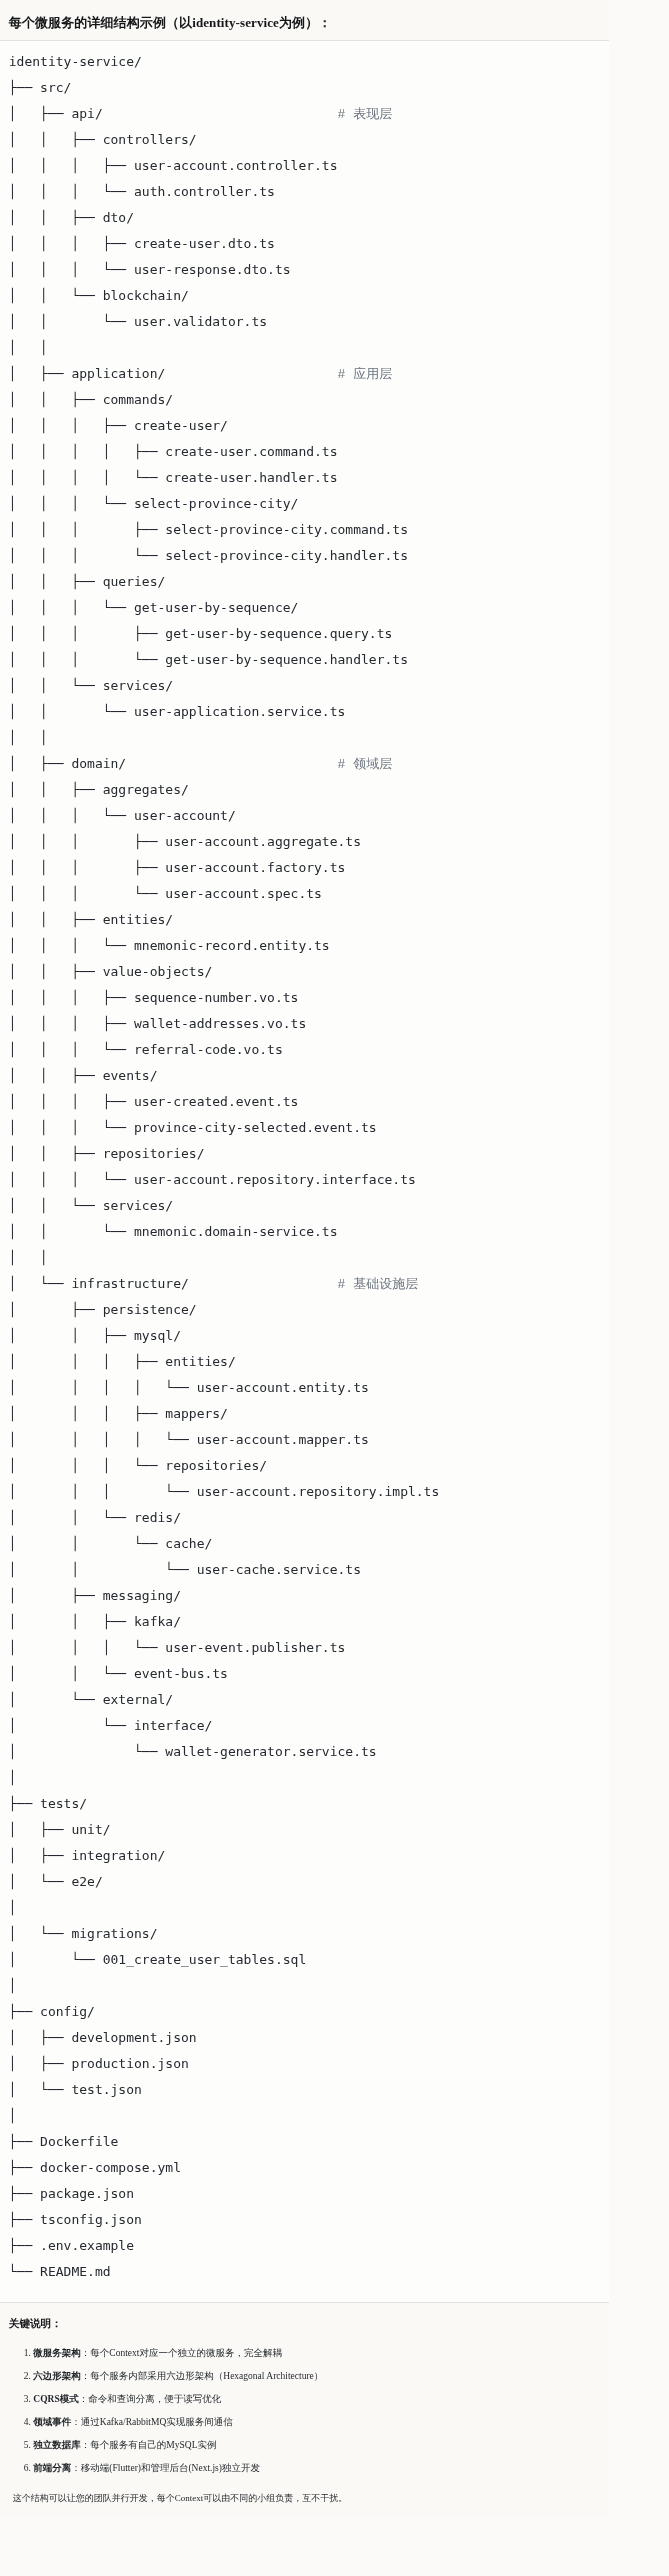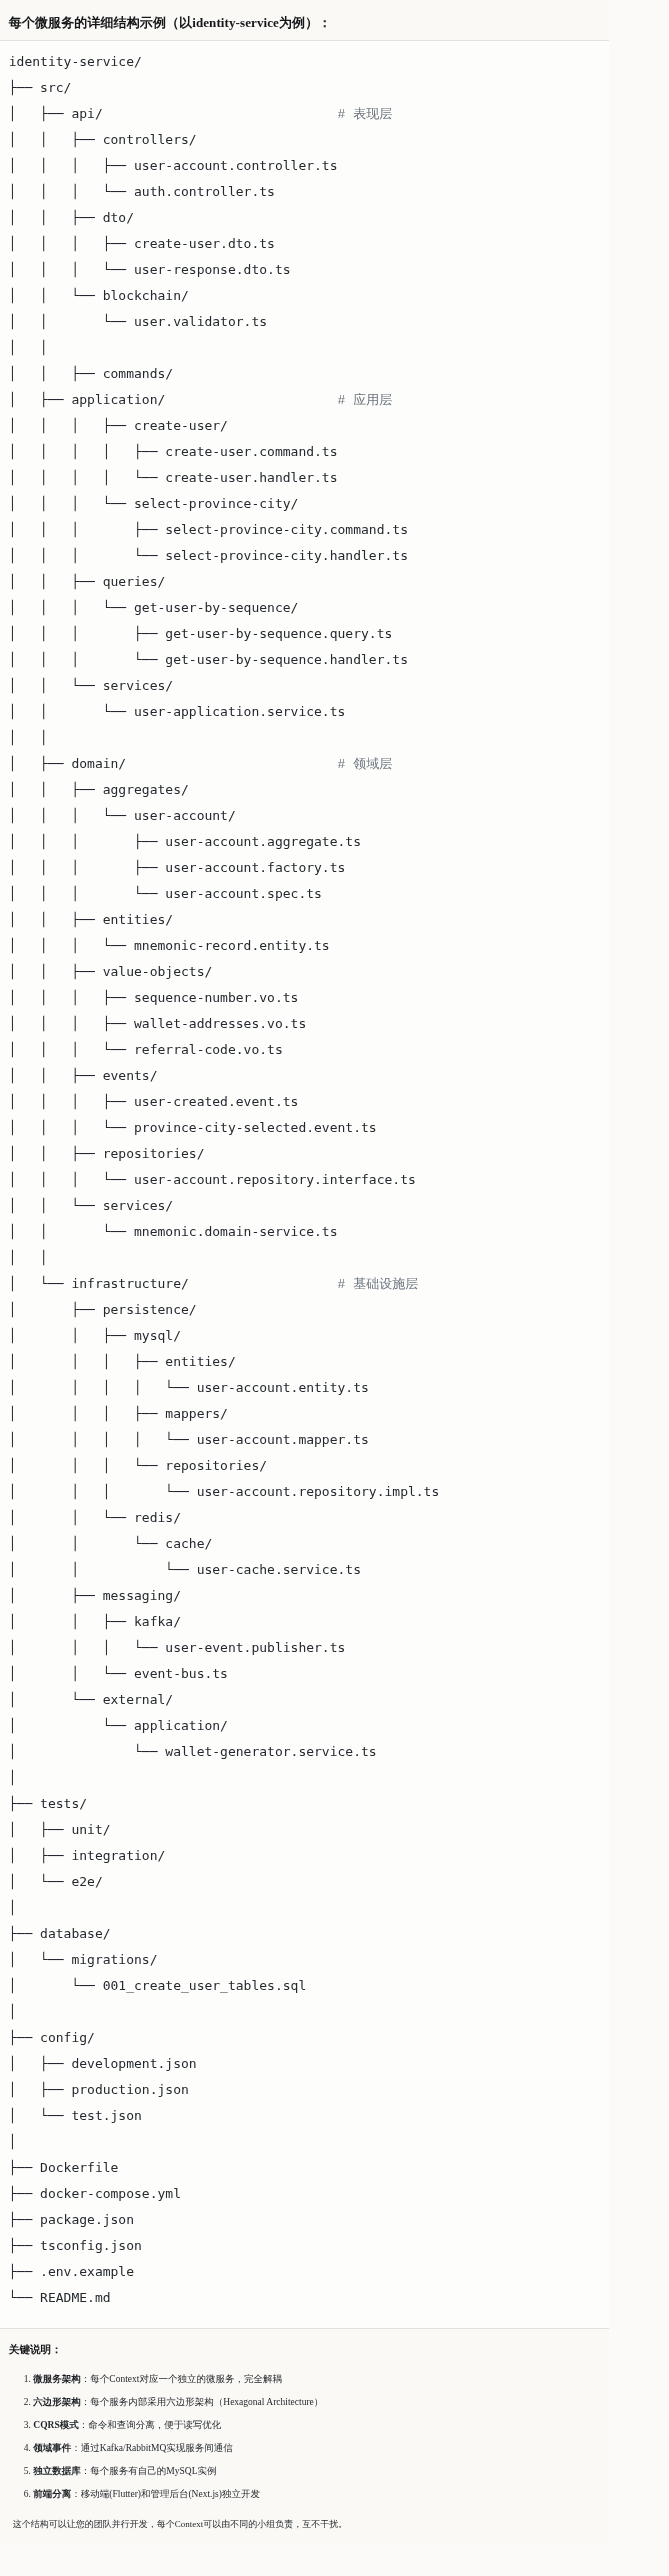--- a/index.html
+++ b/index.html
@@ -111,22 +111,22 @@
 <span class="tree-line">│   ├── api/                              <span class="cmt"># 表现层</span></span>
 <span class="tree-line">│   │   ├── controllers/</span>
 <span class="tree-line">│   │   │   ├── user-account.controller.ts</span>
 <span class="tree-line">│   │   │   └── auth.controller.ts</span>
 <span class="tree-line">│   │   ├── dto/</span>
 <span class="tree-line">│   │   │   ├── create-user.dto.ts</span>
 <span class="tree-line">│   │   │   └── user-response.dto.ts</span>
 <span class="tree-line">│   │   └── blockchain/</span>
 <span class="tree-line">│   │       └── user.validator.ts</span>
 <span class="tree-line">│   │</span>
+<span class="tree-line">│   ├── application/                      <span class="cmt"># 应用层</span></span>
 <span class="tree-line">│   │   ├── commands/</span>
-<span class="tree-line">│   ├── application/                      <span class="cmt"># 应用层</span></span>
 <span class="tree-line">│   │   │   ├── create-user/</span>
 <span class="tree-line">│   │   │   │   ├── create-user.command.ts</span>
 <span class="tree-line">│   │   │   │   └── create-user.handler.ts</span>
 <span class="tree-line">│   │   │   └── select-province-city/</span>
 <span class="tree-line">│   │   │       ├── select-province-city.command.ts</span>
 <span class="tree-line">│   │   │       └── select-province-city.handler.ts</span>
 <span class="tree-line">│   │   ├── queries/</span>
 <span class="tree-line">│   │   │   └── get-user-by-sequence/</span>
 <span class="tree-line">│   │   │       ├── get-user-by-sequence.query.ts</span>
 <span class="tree-line">│   │   │       └── get-user-by-sequence.handler.ts</span>
@@ -163,29 +163,28 @@
 <span class="tree-line">│       │   │   └── repositories/</span>
 <span class="tree-line">│       │   │       └── user-account.repository.impl.ts</span>
 <span class="tree-line">│       │   └── redis/</span>
 <span class="tree-line">│       │       └── cache/</span>
 <span class="tree-line">│       │           └── user-cache.service.ts</span>
 <span class="tree-line">│       ├── messaging/</span>
 <span class="tree-line">│       │   ├── kafka/</span>
 <span class="tree-line">│       │   │   └── user-event.publisher.ts</span>
 <span class="tree-line">│       │   └── event-bus.ts</span>
 <span class="tree-line">│       └── external/</span>
-<span class="tree-line">│           └── application/</span>
+<span class="tree-line">│           └── interface/</span>
 <span class="tree-line">│               └── wallet-generator.service.ts</span>
 <span class="tree-line">│</span>
 <span class="tree-line">├── tests/</span>
 <span class="tree-line">│   ├── unit/</span>
 <span class="tree-line">│   ├── integration/</span>
 <span class="tree-line">│   └── e2e/</span>
 <span class="tree-line">│</span>
-<span class="tree-line">├── database/</span>
 <span class="tree-line">│   └── migrations/</span>
 <span class="tree-line">│       └── 001_create_user_tables.sql</span>
 <span class="tree-line">│</span>
 <span class="tree-line">├── config/</span>
 <span class="tree-line">│   ├── development.json</span>
 <span class="tree-line">│   ├── production.json</span>
 <span class="tree-line">│   └── test.json</span>
 <span class="tree-line">│</span>
 <span class="tree-line">├── Dockerfile</span>
 <span class="tree-line">├── docker-compose.yml</span>

